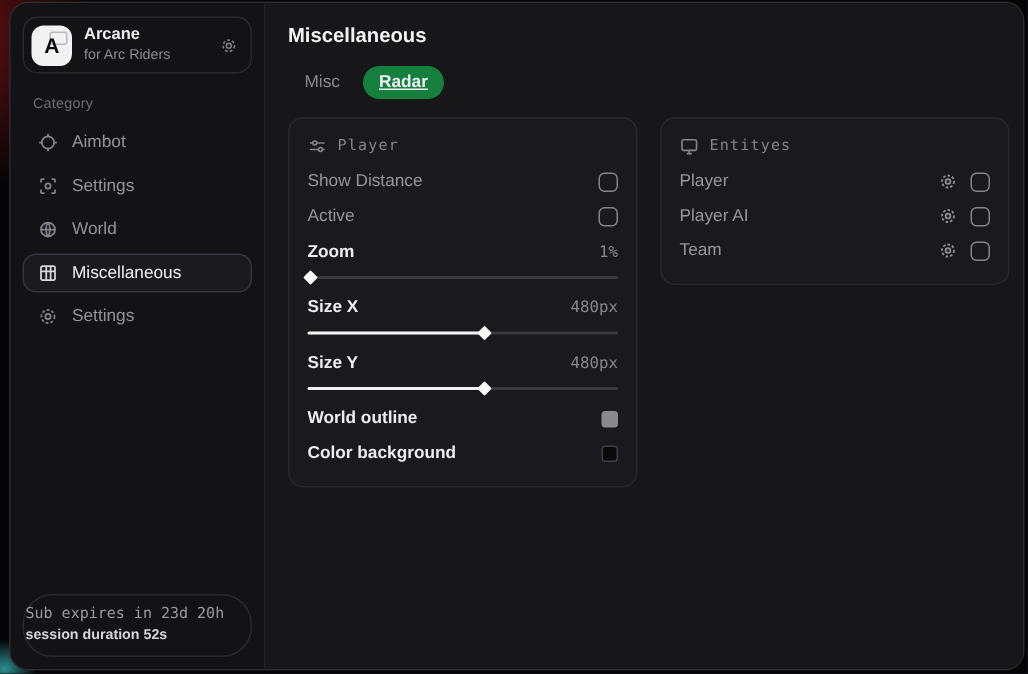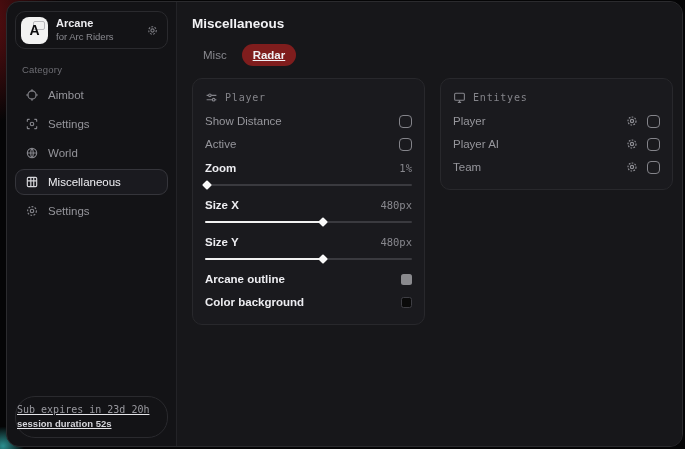--- a/index.html
+++ b/index.html
@@ -56,33 +56,32 @@
     border:1px solid transparent;
     color:#94949a; font-size:11.5px; cursor:default;
   }
   .nav-item .nicon { display:flex; width:15px; justify-content:center; color:#84848a; }
   .nav-item.active { color:#f0f0f4; border-color:#35353b; background:#1a1a1f; }
   .nav-item.active .nicon { color:#d8d8dc; }
   .sub-box {
     position:absolute; left:8px; right:8px; bottom:8px;
     border:1px solid #2a2a2e; border-radius:20px;
     padding:7px 1px 8px;
-    text-decoration:underline;
   }
   .sub-line1 { font-family:"DejaVu Sans Mono", monospace; font-size:10px; color:#9a9aa0; }
   .sub-line2 { font-size:9.5px; font-weight:bold; color:#d5d5da; margin-top:3px; }
   
   .main { flex:1; background:#17171a; padding:14px 15px; }
   .page-title { font-size:13.5px; font-weight:bold; color:#f2f2f5; }
   .tabs { display:flex; align-items:center; gap:4px; margin-top:13px; }
   .tab {
     font-size:11.5px; padding:5px 11px; border-radius:999px;
     color:#88888e; cursor:default;
   }
-  .tab.active { background:#7f1d1d; color:#f0f0f4; font-weight:bold;text-decoration:underline; }
+  .tab.active { background:#15803d; color:#f0f0f4; font-weight:bold;text-decoration:underline; }
   .panels { display:flex; align-items:flex-start; gap:15px; margin-top:12px; }
   .panel {
     width:233px; background:#1a1a1e; border:1px solid #28282c;
     border-radius:10px; padding:9px 12px 11px;
   }
   .panel-header {
     display:flex; align-items:center; gap:7px;
     font-family:"DejaVu Sans Mono", monospace;
     font-size:10px; color:#84848a; letter-spacing:.08em;
     margin:3px 0 6px;
@@ -266,21 +265,21 @@
           <span class="row-label strong">Size Y</span>
           <span class="row-value">480px</span>
         </div>
         <div class="slider">
           <span class="track"></span>
           <span class="fill" style="width: 57%;"></span>
           <span class="thumb" style="left: 57%;"></span>
         </div>
 
         <div class="row">
-          <span class="row-label strong">Arcane outline</span>
+          <span class="row-label strong">World outline</span>
           <span class="swatch" style="background: rgb(138, 138, 142);"></span>
         </div>
 
         <div class="row">
           <span class="row-label strong">Color background</span>
           <span class="swatch" style="border: 1px solid rgb(62, 62, 68); background: rgb(10, 10, 10);"></span>
         </div>
       </div>
 
       <div class="panel">

